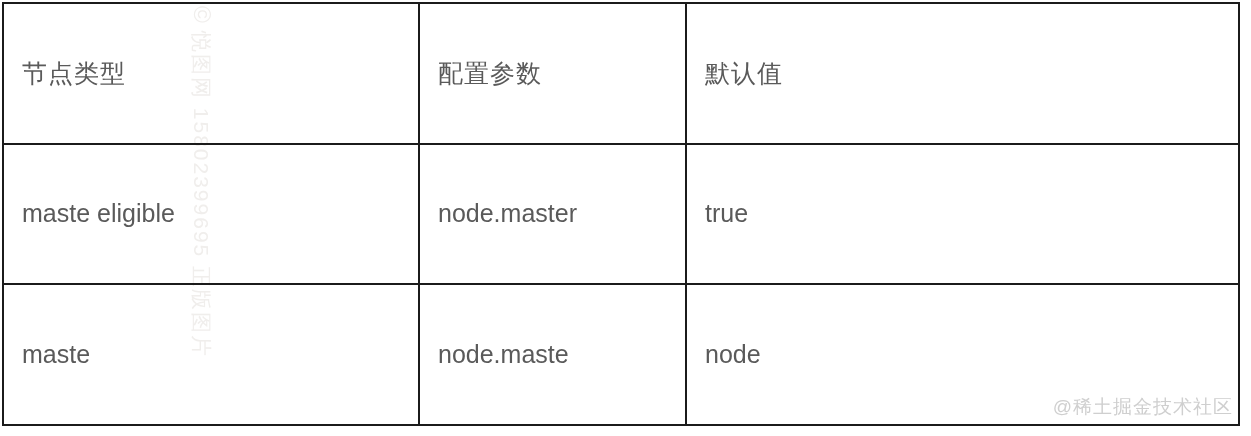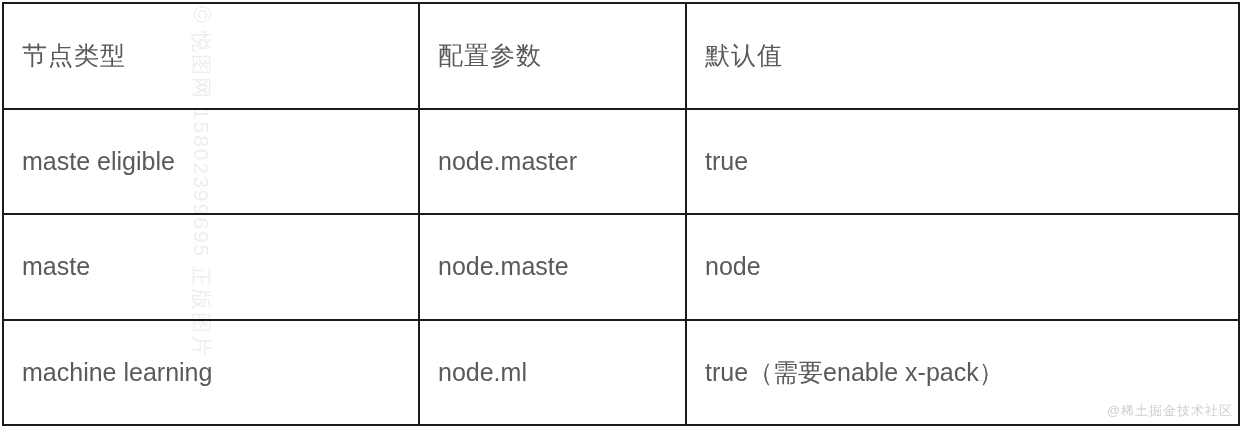--- a/index.html
+++ b/index.html
@@ -77,21 +77,21 @@
   col.c2 { width: 267px; }
   col.c3 { width: 553px; }
 
   td.cn { letter-spacing: 1px; }
 
   
   .corner-watermark {
     position: absolute;
     right: 18px;
     bottom: 16px;
-    font-size: 13px;
+    font-size: 19px;
     color: #cfcfcf;
     letter-spacing: 1px;
     white-space: nowrap;
     pointer-events: none;
     user-select: none;
   }
 </style>
 </head>
 <body>
 
@@ -117,24 +117,19 @@
         <tr>
           <td>maste eligible</td>
           <td>node.master</td>
           <td>true</td>
         </tr>
         <tr>
           <td>maste</td>
           <td>node.maste</td>
           <td>node</td>
         </tr>
-        <tr>
-          <td>machine learning</td>
-          <td>node.ml</td>
-          <td>true（需要enable x-pack）</td>
-        </tr>
       </tbody>
     </table>
   </div>
 
   <div class="corner-watermark">@稀土掘金技术社区</div>
 
 </div>
 
 </body></html>

